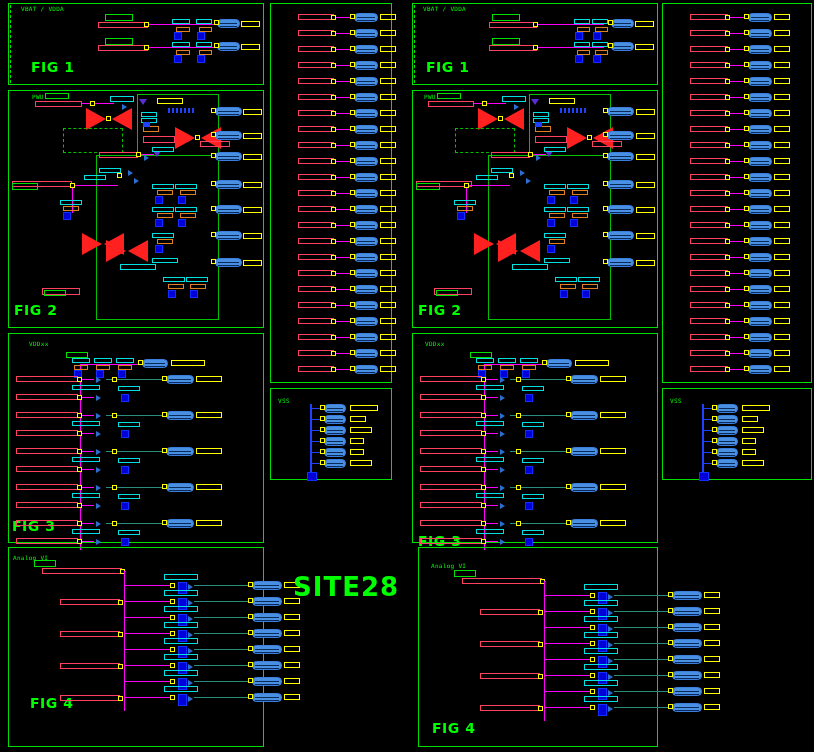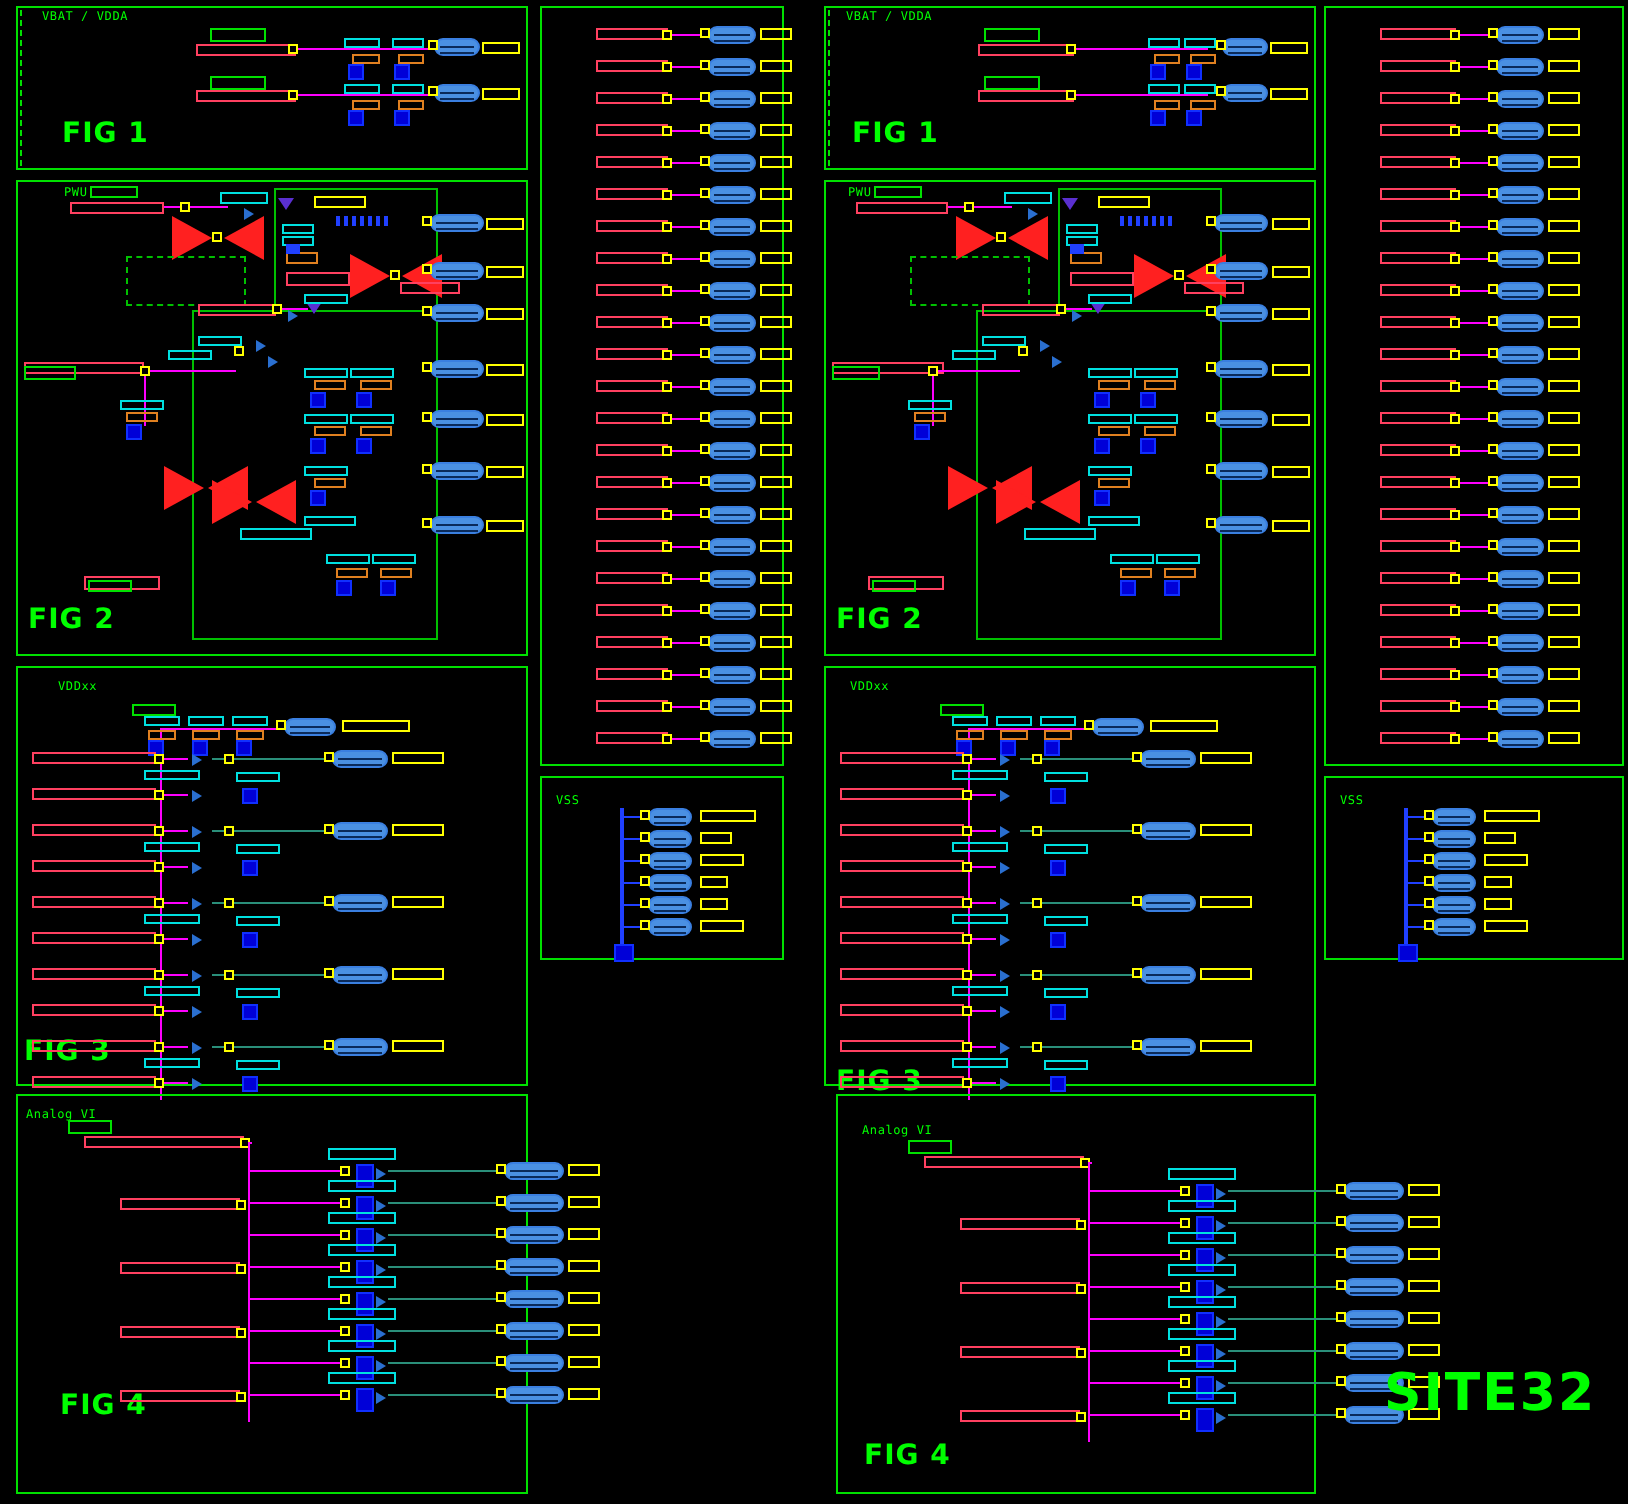--- a/index.html
+++ b/index.html
@@ -733,20 +733,21 @@
       <div class="yrect" style="left:350px;top:449px;width:14px;height:6px;"></div>
       <div class="bwire" style="left:310px;top:463px;width:12px;height:1px;"></div>
       <div class="pinbody" style="left:324px;top:459px;width:22px;height:9px;">
         <i style="top: 3px;"></i>
         <i style="top: 6px;"></i>
       </div>
       <div class="pinsq" style="left:320px;top:460px;width:5px;height:5px;"></div>
       <div class="yrect" style="left:350px;top:460px;width:22px;height:6px;"></div>
     </div>
 
+  <div class="sitelabel" style="left:293px;top:572px;">SITE28</div>
 
   <div class="frame" style="left:412px;top:3px;width:246px;height:82px;"></div>
   <div class="frame" style="left:414px;top:5px;width:4px;height:78px;border:none;border-left:1px dashed #00e000;"></div>
   <div class="netlabel" style="left:423px;top:5px;">VBAT / VDDA</div>
   <div class="figcap" style="left:426px;top:59px;">FIG 1</div>
 
   <div>
     <div class="grect" style="left:492px;top:14px;width:28px;height:7px;"></div>
     <div class="rrect" style="left:489px;top:22px;width:48px;height:6px;"></div>
     <div class="mwire" style="left:536px;top:24px;width:68px;height:1px;"></div>
@@ -1409,15 +1410,14 @@
       <div class="yrect" style="left:742px;top:449px;width:14px;height:6px;"></div>
       <div class="bwire" style="left:702px;top:463px;width:12px;height:1px;"></div>
       <div class="pinbody" style="left:716px;top:459px;width:22px;height:9px;">
         <i style="top: 3px;"></i>
         <i style="top: 6px;"></i>
       </div>
       <div class="pinsq" style="left:712px;top:460px;width:5px;height:5px;"></div>
       <div class="yrect" style="left:742px;top:460px;width:22px;height:6px;"></div>
     </div>
 
-  <div class="sitelabel" style="left:692px;top:682px;">SITE32</div>
 
 </div>
 
 </body></html>

